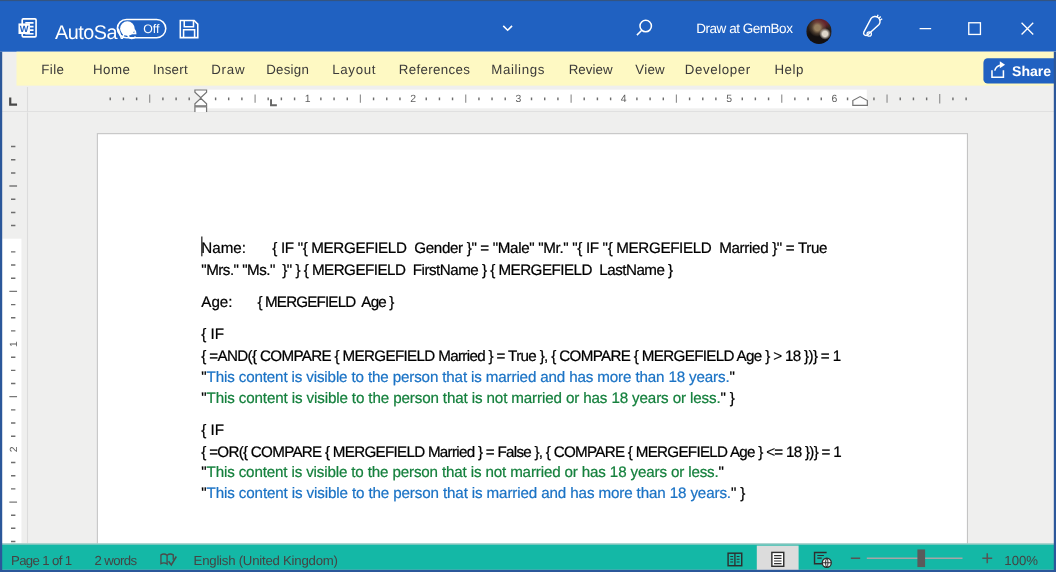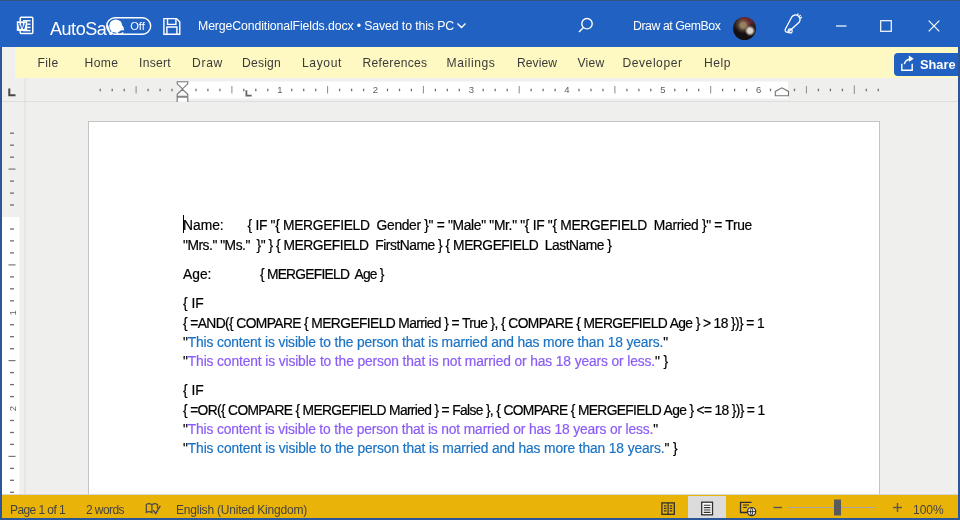--- a/index.html
+++ b/index.html
@@ -4,26 +4,26 @@
 html,body{width:960px;height:520px;overflow:hidden;font-family:"Liberation Sans",sans-serif;background:#efefee}
 #w{position:absolute;inset:0;width:960px;height:520px}
 .abs{position:absolute}
 #titlebar{left:0;top:0;width:960px;height:47px;background:#2061c1;color:#fff;border-top:1px solid #345480}
 #menubar{left:15px;top:47px;width:960px;height:31px;background:#fef9c3}
 .mi{position:absolute;top:9px;transform:translateX(-50%);font-size:12.1px;color:#3b3a39;white-space:pre}
 #hruler{left:0;top:78px;width:960px;height:24px;background:#efefee;border-bottom:1px solid #dedede}
 #content{left:0;top:102px;width:960px;height:392px;background:#efefee}
 #page{position:absolute;left:88px;top:19px;width:792px;height:380px;background:#fff;border:1px solid #c4c4c4}
 #vruler{left:0;top:102px;width:27px;height:392px}
-#statusbar{left:0;top:494px;width:960px;height:24px;background:#eab308;border-top:1px solid #d6d6d6;color:#444}
+#statusbar{left:0;top:494px;width:960px;height:24px;background:#14b8a6;border-top:1px solid #d6d6d6;color:#444}
 #bstrip{left:0;top:517.5px;width:960px;height:2.5px;background:#2b579a}
 #lb{left:0;top:47px;width:2px;height:473px;background:#2b579a}
 #rb{left:958px;top:47px;width:2px;height:473px;background:#2b579a}
 .tl{position:absolute;font-size:13.8px;line-height:16px;color:#000;white-space:pre;-webkit-text-stroke:0.2px currentColor}
-.tl .b{color:#1b73c5} .tl .g{color:#8b5cf6}
+.tl .b{color:#1b73c5} .tl .g{color:#15803d}
 #caret{left:182.6px;top:215px;width:1.2px;height:18px;background:#000}
 .st{position:absolute;top:7.5px;font-size:12px;white-space:pre}
 svg{position:absolute;left:0;top:0}
 </style></head><body>
 <div id="w">
 
 <div class="abs" id="titlebar">
  <svg width="960" height="47" viewBox="0 0 960 47" fill="none">
 
   <rect x="20.2" y="16.2" width="12.6" height="16.3" rx="1" stroke="#fff" stroke-width="1.5"></rect>
@@ -49,21 +49,20 @@
 
   <path d="M791.9 15.75 A4.5 4.5 0 0 1 799.1 21.25 L788.7 30.8 A2.2 2.2 0 0 1 785.3 28.2 Z" stroke="#fff" stroke-width="1.3" fill="none"></path>
   <circle cx="790.2" cy="29.9" r="2" stroke="#fff" stroke-width="1.1" fill="none"></circle>
   <path d="M797.3 14.6l1-2.2M800 17.4l2-1.4M799.2 15.6l1.4-1.6" stroke="#fff" stroke-width="1.2"></path>
 
   <line x1="836" y1="25" x2="846.5" y2="25" stroke="#fff" stroke-width="1.2"></line>
   <rect x="880.7" y="19.7" width="10.6" height="10.6" stroke="#fff" stroke-width="1.2"></rect>
   <path d="M928.7 19.7l10.6 10.6M939.3 19.7l-10.6 10.6" stroke="#fff" stroke-width="1.2"></path>
  </svg>
  <div class="abs" id="autosave" style="left:50px;top:18px;font-size:18px;letter-spacing:-0.453px">AutoSave</div>
- <div class="abs" id="title" style="left:198px;top:18.4px;font-size:12.3px;letter-spacing:-0.115px">MergeConditionalFields.docx • Saved to this PC</div>
  <div class="abs" id="user" style="left:633px;top:18.4px;font-size:12.3px;letter-spacing:-0.446px">Draw at GemBox</div>
  <div class="abs" style="left:733px;top:15.5px;width:23px;height:23px;border-radius:50%;background:radial-gradient(circle at 74% 60%,#ddd5c9 0 11%,rgba(200,190,175,0) 24%),radial-gradient(circle at 44% 36%,#97805f 0 13%,rgba(120,95,70,0.55) 26%,rgba(90,60,45,0) 42%),radial-gradient(circle at 60% 8%,#63222c 0 20%,rgba(90,28,38,0) 38%),radial-gradient(circle at 46% 84%,#141010 0 42%,rgba(20,15,12,0) 72%),radial-gradient(circle,#332720 0 60%,#1d1410 100%)"></div>
 </div>
 
 <div class="abs" id="menubar">
  <div class="mi" style="left:33px;letter-spacing:0.375px">File</div>
       <div class="mi" style="left:86.5px;letter-spacing:0.434px">Home</div>
       <div class="mi" style="left:140px;letter-spacing:0.292px">Insert</div>
       <div class="mi" style="left:192.5px;letter-spacing:0.691px">Draw</div>
       <div class="mi" style="left:246.5px;letter-spacing:0.224px">Design</div>
@@ -206,21 +205,21 @@
         <line x1="10" y1="390.3" x2="14" y2="390.3" stroke="#6e6e6e" stroke-width="1.3"></line>
  </svg>
 </div>
 
 <div class="abs" id="doc" style="left:0;top:0;width:960px;height:448px;pointer-events:none">
  <div class="abs" id="caret"></div>
  <div class="tl" style="left:183.0px;top:218.2px;letter-spacing:0.000px">Name:</div>
       <div class="tl" style="left:247.6px;top:218.2px;letter-spacing:-0.311px">{ IF "{ MERGEFIELD  Gender }" = "Male" "Mr." "{ IF "{ MERGEFIELD  Married }" = True</div>
       <div class="tl" style="left:183.0px;top:237.5px;letter-spacing:-0.467px">"Mrs." "Ms."  }" } { MERGEFIELD  FirstName } { MERGEFIELD  LastName }</div>
       <div class="tl" style="left:183.0px;top:266.8px;letter-spacing:0.000px">Age:</div>
-      <div class="tl" style="left:260px;top:266.8px;letter-spacing:-0.754px">{ MERGEFIELD  Age }</div>
+      <div class="tl" style="left:234px;top:266.8px;letter-spacing:-0.754px">{ MERGEFIELD  Age }</div>
       <div class="tl" style="left:183.0px;top:296.2px;letter-spacing:0.000px">{ IF</div>
       <div class="tl" style="left:183.0px;top:315.5px;letter-spacing:-0.595px">{ =AND({ COMPARE { MERGEFIELD Married } = True }, { COMPARE { MERGEFIELD Age } &gt; 18 })} = 1</div>
       <div class="tl" style="left:183.0px;top:334.8px;letter-spacing:-0.133px">"<span class="b">This content is visible to the person that is married and has more than 18 years.</span>"</div>
       <div class="tl" style="left:183.0px;top:354.1px;letter-spacing:-0.119px">"<span class="g">This content is visible to the person that is not married or has 18 years or less.</span>" }</div>
       <div class="tl" style="left:183.0px;top:383.4px;letter-spacing:0.000px">{ IF</div>
       <div class="tl" style="left:183.0px;top:402.7px;letter-spacing:-0.646px">{ =OR({ COMPARE { MERGEFIELD Married } = False }, { COMPARE { MERGEFIELD Age } &lt;= 18 })} = 1</div>
       <div class="tl" style="left:183.0px;top:422.0px;letter-spacing:-0.140px">"<span class="g">This content is visible to the person that is not married or has 18 years or less.</span>"</div>
       <div class="tl" style="left:183.0px;top:441.3px;letter-spacing:-0.117px">"<span class="b">This content is visible to the person that is married and has more than 18 years.</span>" }</div>
 </div>
 

